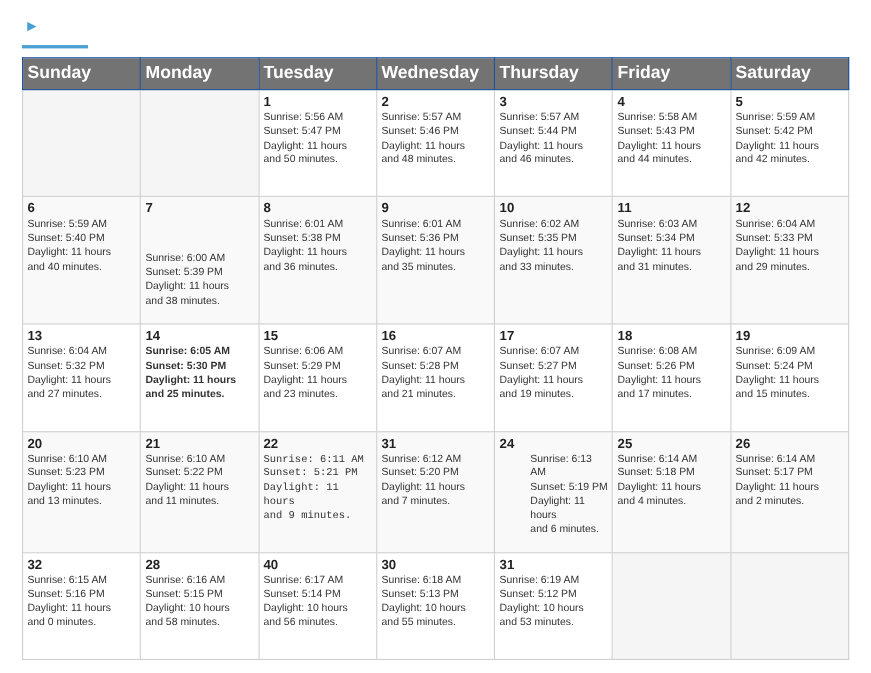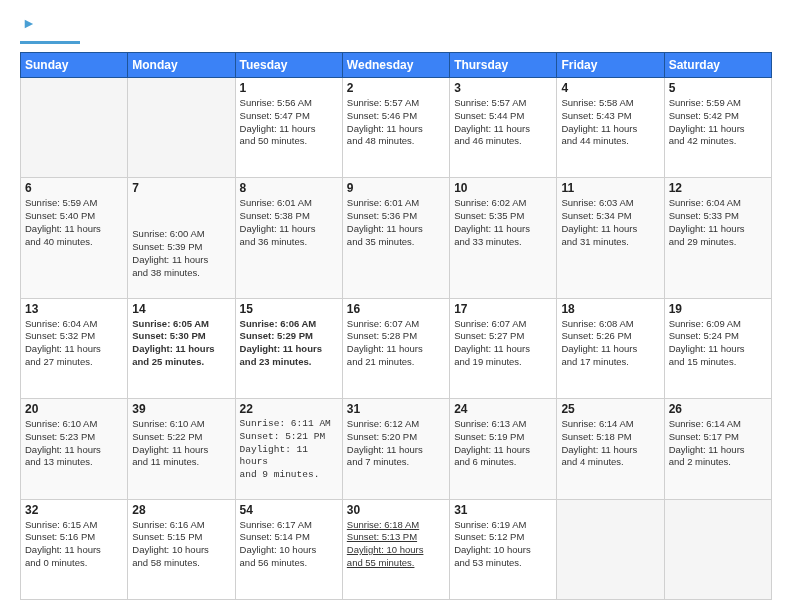--- a/index.html
+++ b/index.html
@@ -58,23 +58,23 @@
       margin-top: 2px;
     }
     .calendar {
       flex: 1;
       border: 1px solid #ccc;
       border-collapse: collapse;
       width: 100%;
       table-layout: fixed;
     }
     .calendar th {
-      background: #3b82f6;
+      background: #737373;
       color: #fff;
-      font-size: 12px;
+      font-size: 16px;
       font-weight: bold;
       padding: 5px 4px;
       border: 1px solid #1e5499;
       text-align: left;
     }
     .calendar td {
       border: 1px solid #d0d0d0;
       vertical-align: top;
       padding: 3px 4px;
       font-size: 10px;
@@ -237,21 +237,21 @@
           </td>
           <td>
             <span class="day-num">14</span>
             <div class="day-info" style="white-space: pre-line; font-weight: bold;">Sunrise: 6:05 AM
 Sunset: 5:30 PM
 Daylight: 11 hours
 and 25 minutes.</div>
           </td>
           <td>
             <span class="day-num">15</span>
-            <div class="day-info" style="white-space: pre-line; font-weight: bold;">Sunrise: 6:06 AM
+            <div class="day-info" style="white-space: pre-line;">Sunrise: 6:06 AM
 Sunset: 5:29 PM
 Daylight: 11 hours
 and 23 minutes.</div>
           </td>
           <td>
             <span class="day-num">16</span>
             <div class="day-info" style="white-space: pre-line;">Sunrise: 6:07 AM
 Sunset: 5:28 PM
 Daylight: 11 hours
 and 21 minutes.</div>
@@ -280,21 +280,21 @@
         </tr>
         <tr>
           <td>
             <span class="day-num">20</span>
             <div class="day-info" style="white-space: pre-line;">Sunrise: 6:10 AM
 Sunset: 5:23 PM
 Daylight: 11 hours
 and 13 minutes.</div>
           </td>
           <td>
-            <span class="day-num">39</span>
+            <span class="day-num">21</span>
             <div class="day-info" style="white-space: pre-line;">Sunrise: 6:10 AM
 Sunset: 5:22 PM
 Daylight: 11 hours
 and 11 minutes.</div>
           </td>
           <td>
             <span class="day-num">22</span>
             <div class="day-info" style="white-space: pre-line; font-family: Liberation Mono, monospace;">Sunrise: 6:11 AM
 Sunset: 5:21 PM
 Daylight: 11 hours
@@ -302,21 +302,21 @@
           </td>
           <td>
             <span class="day-num">31</span>
             <div class="day-info" style="white-space: pre-line;">Sunrise: 6:12 AM
 Sunset: 5:20 PM
 Daylight: 11 hours
 and 7 minutes.</div>
           </td>
           <td>
             <span class="day-num">24</span>
-            <div class="day-info" style="white-space: pre-line;">Sunrise: 6:13 AM
+            <div class="day-info" style="white-space: pre-line; margin-left: 28px;">Sunrise: 6:13 AM
 Sunset: 5:19 PM
 Daylight: 11 hours
 and 6 minutes.</div>
           </td>
           <td>
             <span class="day-num">25</span>
             <div class="day-info" style="white-space: pre-line;">Sunrise: 6:14 AM
 Sunset: 5:18 PM
 Daylight: 11 hours
 and 4 minutes.</div>
@@ -338,29 +338,29 @@
 and 0 minutes.</div>
           </td>
           <td>
             <span class="day-num">28</span>
             <div class="day-info" style="white-space: pre-line;">Sunrise: 6:16 AM
 Sunset: 5:15 PM
 Daylight: 10 hours
 and 58 minutes.</div>
           </td>
           <td>
-            <span class="day-num">54</span>
+            <span class="day-num">40</span>
             <div class="day-info" style="white-space: pre-line;">Sunrise: 6:17 AM
 Sunset: 5:14 PM
 Daylight: 10 hours
 and 56 minutes.</div>
           </td>
           <td>
             <span class="day-num">30</span>
-            <div class="day-info" style="white-space: pre-line; text-decoration: underline;">Sunrise: 6:18 AM
+            <div class="day-info" style="white-space: pre-line;">Sunrise: 6:18 AM
 Sunset: 5:13 PM
 Daylight: 10 hours
 and 55 minutes.</div>
           </td>
           <td>
             <span class="day-num">31</span>
             <div class="day-info" style="white-space: pre-line;">Sunrise: 6:19 AM
 Sunset: 5:12 PM
 Daylight: 10 hours
 and 53 minutes.</div>

